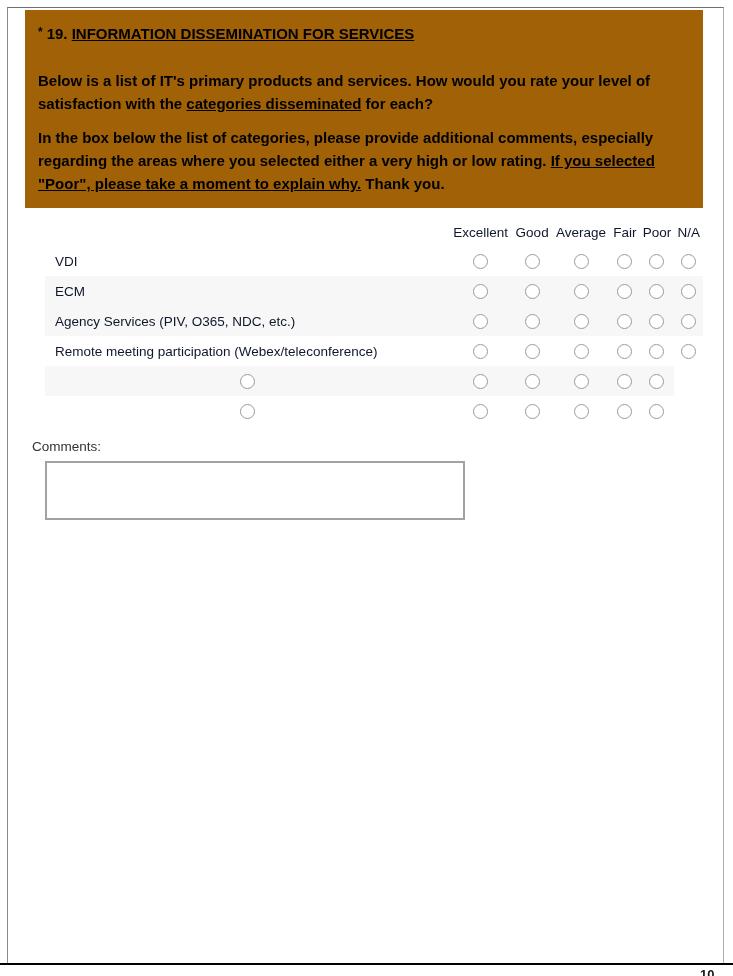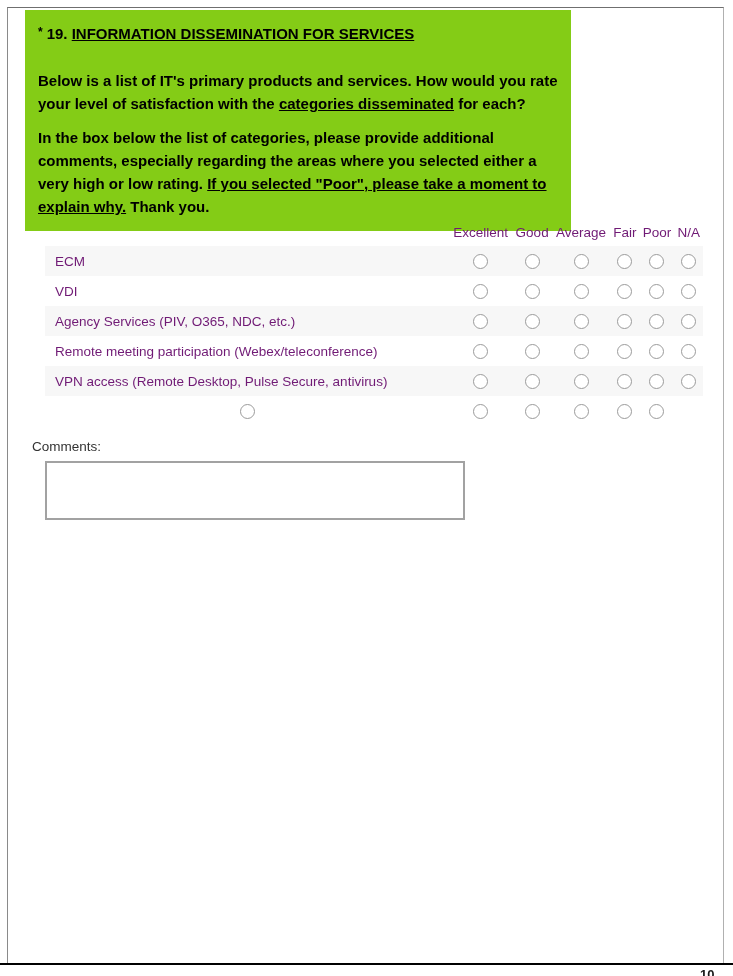--- a/index.html
+++ b/index.html
@@ -26,22 +26,22 @@
     background: #000000;
   }
   .page-number {
     position: absolute;
     left: 700px; top: 967px;
     font-size: 13px; font-weight: bold; color: #1a1a1a;
   }
   .question-block {
     position: absolute;
     left: 25px; top: 10px;
-    width: 546px;
-    background: #84cc16;
+    width: 678px;
+    background: #a16207;
     padding: 11px 13px 13px 13px;
     color: #000000;
   }
   .question-title {
     font-size: 15px; font-weight: bold;
     line-height: 23px;
     margin-bottom: 24px;
     white-space: nowrap;
   }
   .required-marker {
@@ -57,21 +57,21 @@
   .question-para + .question-para { margin-top: 11px; }
   .u { text-decoration: underline; }
 
   .matrix {
     position: absolute;
     left: 45px; top: 222px;
     width: 658px;
     display: table;
     border-collapse: collapse;
     font-size: 13.5px;
-    color: #701a75;
+    color: #0f172a;
   }
   .matrix-header-row { display: table-row; }
   .matrix-header-row .cell {
     display: table-cell;
     height: 24px;
     vertical-align: bottom;
     text-align: center;
     white-space: nowrap;
     padding: 0 2px 6px 2px;
   }
@@ -134,40 +134,40 @@
   <div class="matrix-header-row">
     <div class="cell label-col"></div>
     <div class="cell">Excellent</div>
     <div class="cell">Good</div>
     <div class="cell">Average</div>
     <div class="cell">Fair</div>
     <div class="cell">Poor</div>
     <div class="cell">N/A</div>
   </div>
 
+  <div class="matrix-row">
+    <div class="cell label-col">VDI</div>
+    <div class="cell"><span class="radio"></span></div>
+    <div class="cell"><span class="radio"></span></div>
+    <div class="cell"><span class="radio"></span></div>
+    <div class="cell"><span class="radio"></span></div>
+    <div class="cell"><span class="radio"></span></div>
+    <div class="cell"><span class="radio"></span></div>
+  </div>
+
   <div class="matrix-row alt">
     <div class="cell label-col">ECM</div>
     <div class="cell"><span class="radio"></span></div>
     <div class="cell"><span class="radio"></span></div>
     <div class="cell"><span class="radio"></span></div>
     <div class="cell"><span class="radio"></span></div>
     <div class="cell"><span class="radio"></span></div>
     <div class="cell"><span class="radio"></span></div>
   </div>
 
-  <div class="matrix-row">
-    <div class="cell label-col">VDI</div>
-    <div class="cell"><span class="radio"></span></div>
-    <div class="cell"><span class="radio"></span></div>
-    <div class="cell"><span class="radio"></span></div>
-    <div class="cell"><span class="radio"></span></div>
-    <div class="cell"><span class="radio"></span></div>
-    <div class="cell"><span class="radio"></span></div>
-  </div>
-
   <div class="matrix-row alt">
     <div class="cell label-col">Agency Services (PIV, O365, NDC, etc.)</div>
     <div class="cell"><span class="radio"></span></div>
     <div class="cell"><span class="radio"></span></div>
     <div class="cell"><span class="radio"></span></div>
     <div class="cell"><span class="radio"></span></div>
     <div class="cell"><span class="radio"></span></div>
     <div class="cell"><span class="radio"></span></div>
   </div>
 
@@ -175,21 +175,20 @@
     <div class="cell label-col">Remote meeting participation (Webex/teleconference)</div>
     <div class="cell"><span class="radio"></span></div>
     <div class="cell"><span class="radio"></span></div>
     <div class="cell"><span class="radio"></span></div>
     <div class="cell"><span class="radio"></span></div>
     <div class="cell"><span class="radio"></span></div>
     <div class="cell"><span class="radio"></span></div>
   </div>
 
   <div class="matrix-row alt">
-    <div class="cell label-col">VPN access (Remote Desktop, Pulse Secure, antivirus)</div>
     <div class="cell"><span class="radio"></span></div>
     <div class="cell"><span class="radio"></span></div>
     <div class="cell"><span class="radio"></span></div>
     <div class="cell"><span class="radio"></span></div>
     <div class="cell"><span class="radio"></span></div>
     <div class="cell"><span class="radio"></span></div>
   </div>
 
   <div class="matrix-row">
     <div class="cell"><span class="radio"></span></div>

